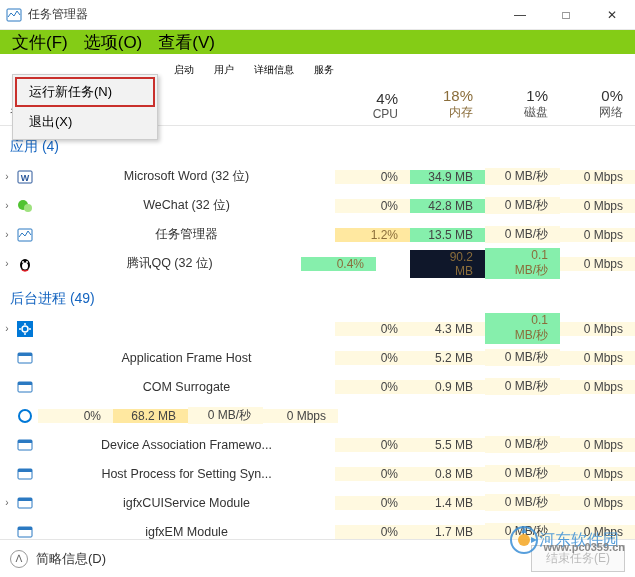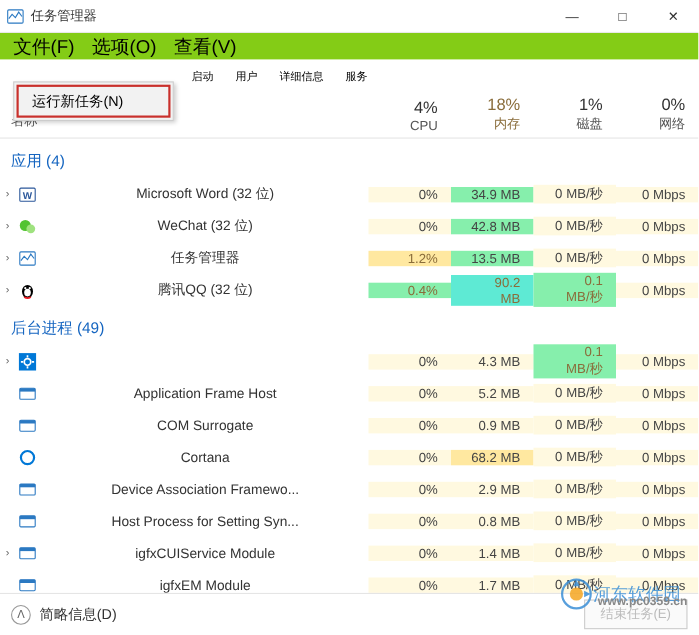--- a/index.html
+++ b/index.html
@@ -25,21 +25,21 @@
 .table-body { overflow-y: auto; height: 442px; }
 .group-header { color: #1565c0; font-size: 14px; padding: 12px 10px 6px; }
 .row { display: flex; align-items: center; height: 29px; }
 .row .expander { width: 14px; text-align: center; color: #666; font-size: 10px; }
 .row .icon { width: 18px; height: 16px; margin: 0 4px 0 2px; display: flex; align-items: center; justify-content: center; }
 .row .name { flex: 1; font-size: 12.5px; color: #333; white-space: nowrap; overflow: hidden; text-overflow: ellipsis; text-align: center; }
 .row .cell { width: 75px; text-align: right; padding-right: 12px; font-size: 12px; color: #444; }
 .row .cell.bg-yellow-1 { background: #fff9e0; }
 .row .cell.bg-yellow-2 { background: #86efac; }
 .row .cell.bg-yellow-3 { background: #ffe8a0; }
-.row .cell.bg-yellow-4 { background: #5eead4; }
+.row .cell.bg-yellow-4 { background: #0f172a; margin-left: 34px; }
 .row .cell.s { color: #8a6d3b; padding-left: 24px; }
 .footer { position: absolute; bottom: 0; left: 0; right: 0; height: 38px; border-top: 1px solid #e5e5e5; display: flex; align-items: center; padding: 0 10px; background: #fff; }
 .footer-left { flex: 1; display: flex; align-items: center; font-size: 13px; color: #333; }
 .chevron-circle { width: 18px; height: 18px; border: 1px solid #999; border-radius: 50%; display: flex; align-items: center; justify-content: center; margin-right: 8px; font-size: 10px; color: #666; }
 .end-btn { padding: 4px 14px; border: 1px solid #ccc; color: #bbb; font-size: 12px; background: #fafafa; margin-left: 36px; }
 .watermark { position: absolute; right: 16px; bottom: 22px; display: flex; align-items: center; opacity: 0.85; }
 .watermark-text { font-size: 16px; color: #3b8fd6; font-weight: 500; }
 .watermark-logo { width: 30px; height: 30px; }
 .watermark-url { position: absolute; right: 10px; bottom: 24px; font-size: 11px; color: #888; font-weight: bold; }
 .icon svg { width: 16px; height: 16px; }
@@ -61,20 +61,21 @@
 </div>
 
 <div class="menubar">
   <div class="menu-item">文件(F)</div>
   <div class="menu-item">选项(O)</div>
   <div class="menu-item">查看(V)</div>
 </div>
 
 <div class="dropdown">
   <div class="dropdown-item highlighted">运行新任务(N)</div>
+  <div class="dropdown-item">退出(X)</div>
 </div>
 
 <div class="tabs">
   <div class="tab">启动</div>
   <div class="tab">用户</div>
   <div class="tab">详细信息</div>
   <div class="tab">服务</div>
 </div>
 
 <div class="status-row">
@@ -210,37 +211,36 @@
         <span class="cell bg-yellow-1">0 MB/秒</span>
         <span class="cell bg-yellow-1">0 Mbps</span>
       </div>
       <div class="row">
         <span class="expander"></span>
         <span class="icon">
           <svg viewBox="0 0 16 16">
             <circle cx="8" cy="8" r="6" fill="none" stroke="#0078d7" stroke-width="2"></circle>
           </svg>
         </span>
-        <span class="name">Cortana</span>
         <span class="cell bg-yellow-1">0%</span>
         <span class="cell bg-yellow-3">68.2 MB</span>
         <span class="cell bg-yellow-1">0 MB/秒</span>
         <span class="cell bg-yellow-1">0 Mbps</span>
       </div>
       <div class="row">
         <span class="expander"></span>
         <span class="icon">
           <svg viewBox="0 0 16 16">
             <rect x="1" y="3" width="14" height="10" rx="1" fill="#fff" stroke="#2b79c2"></rect>
             <rect x="1" y="3" width="14" height="3" fill="#2b79c2"></rect>
           </svg>
         </span>
         <span class="name">Device Association Framewo...</span>
         <span class="cell bg-yellow-1">0%</span>
-        <span class="cell bg-yellow-1">2.9 MB</span>
+        <span class="cell bg-yellow-1">5.5 MB</span>
         <span class="cell bg-yellow-1">0 MB/秒</span>
         <span class="cell bg-yellow-1">0 Mbps</span>
       </div>
       <div class="row">
         <span class="expander"></span>
         <span class="icon">
           <svg viewBox="0 0 16 16">
             <rect x="1" y="3" width="14" height="10" rx="1" fill="#fff" stroke="#2b79c2"></rect>
             <rect x="1" y="3" width="14" height="3" fill="#2b79c2"></rect>
           </svg>

